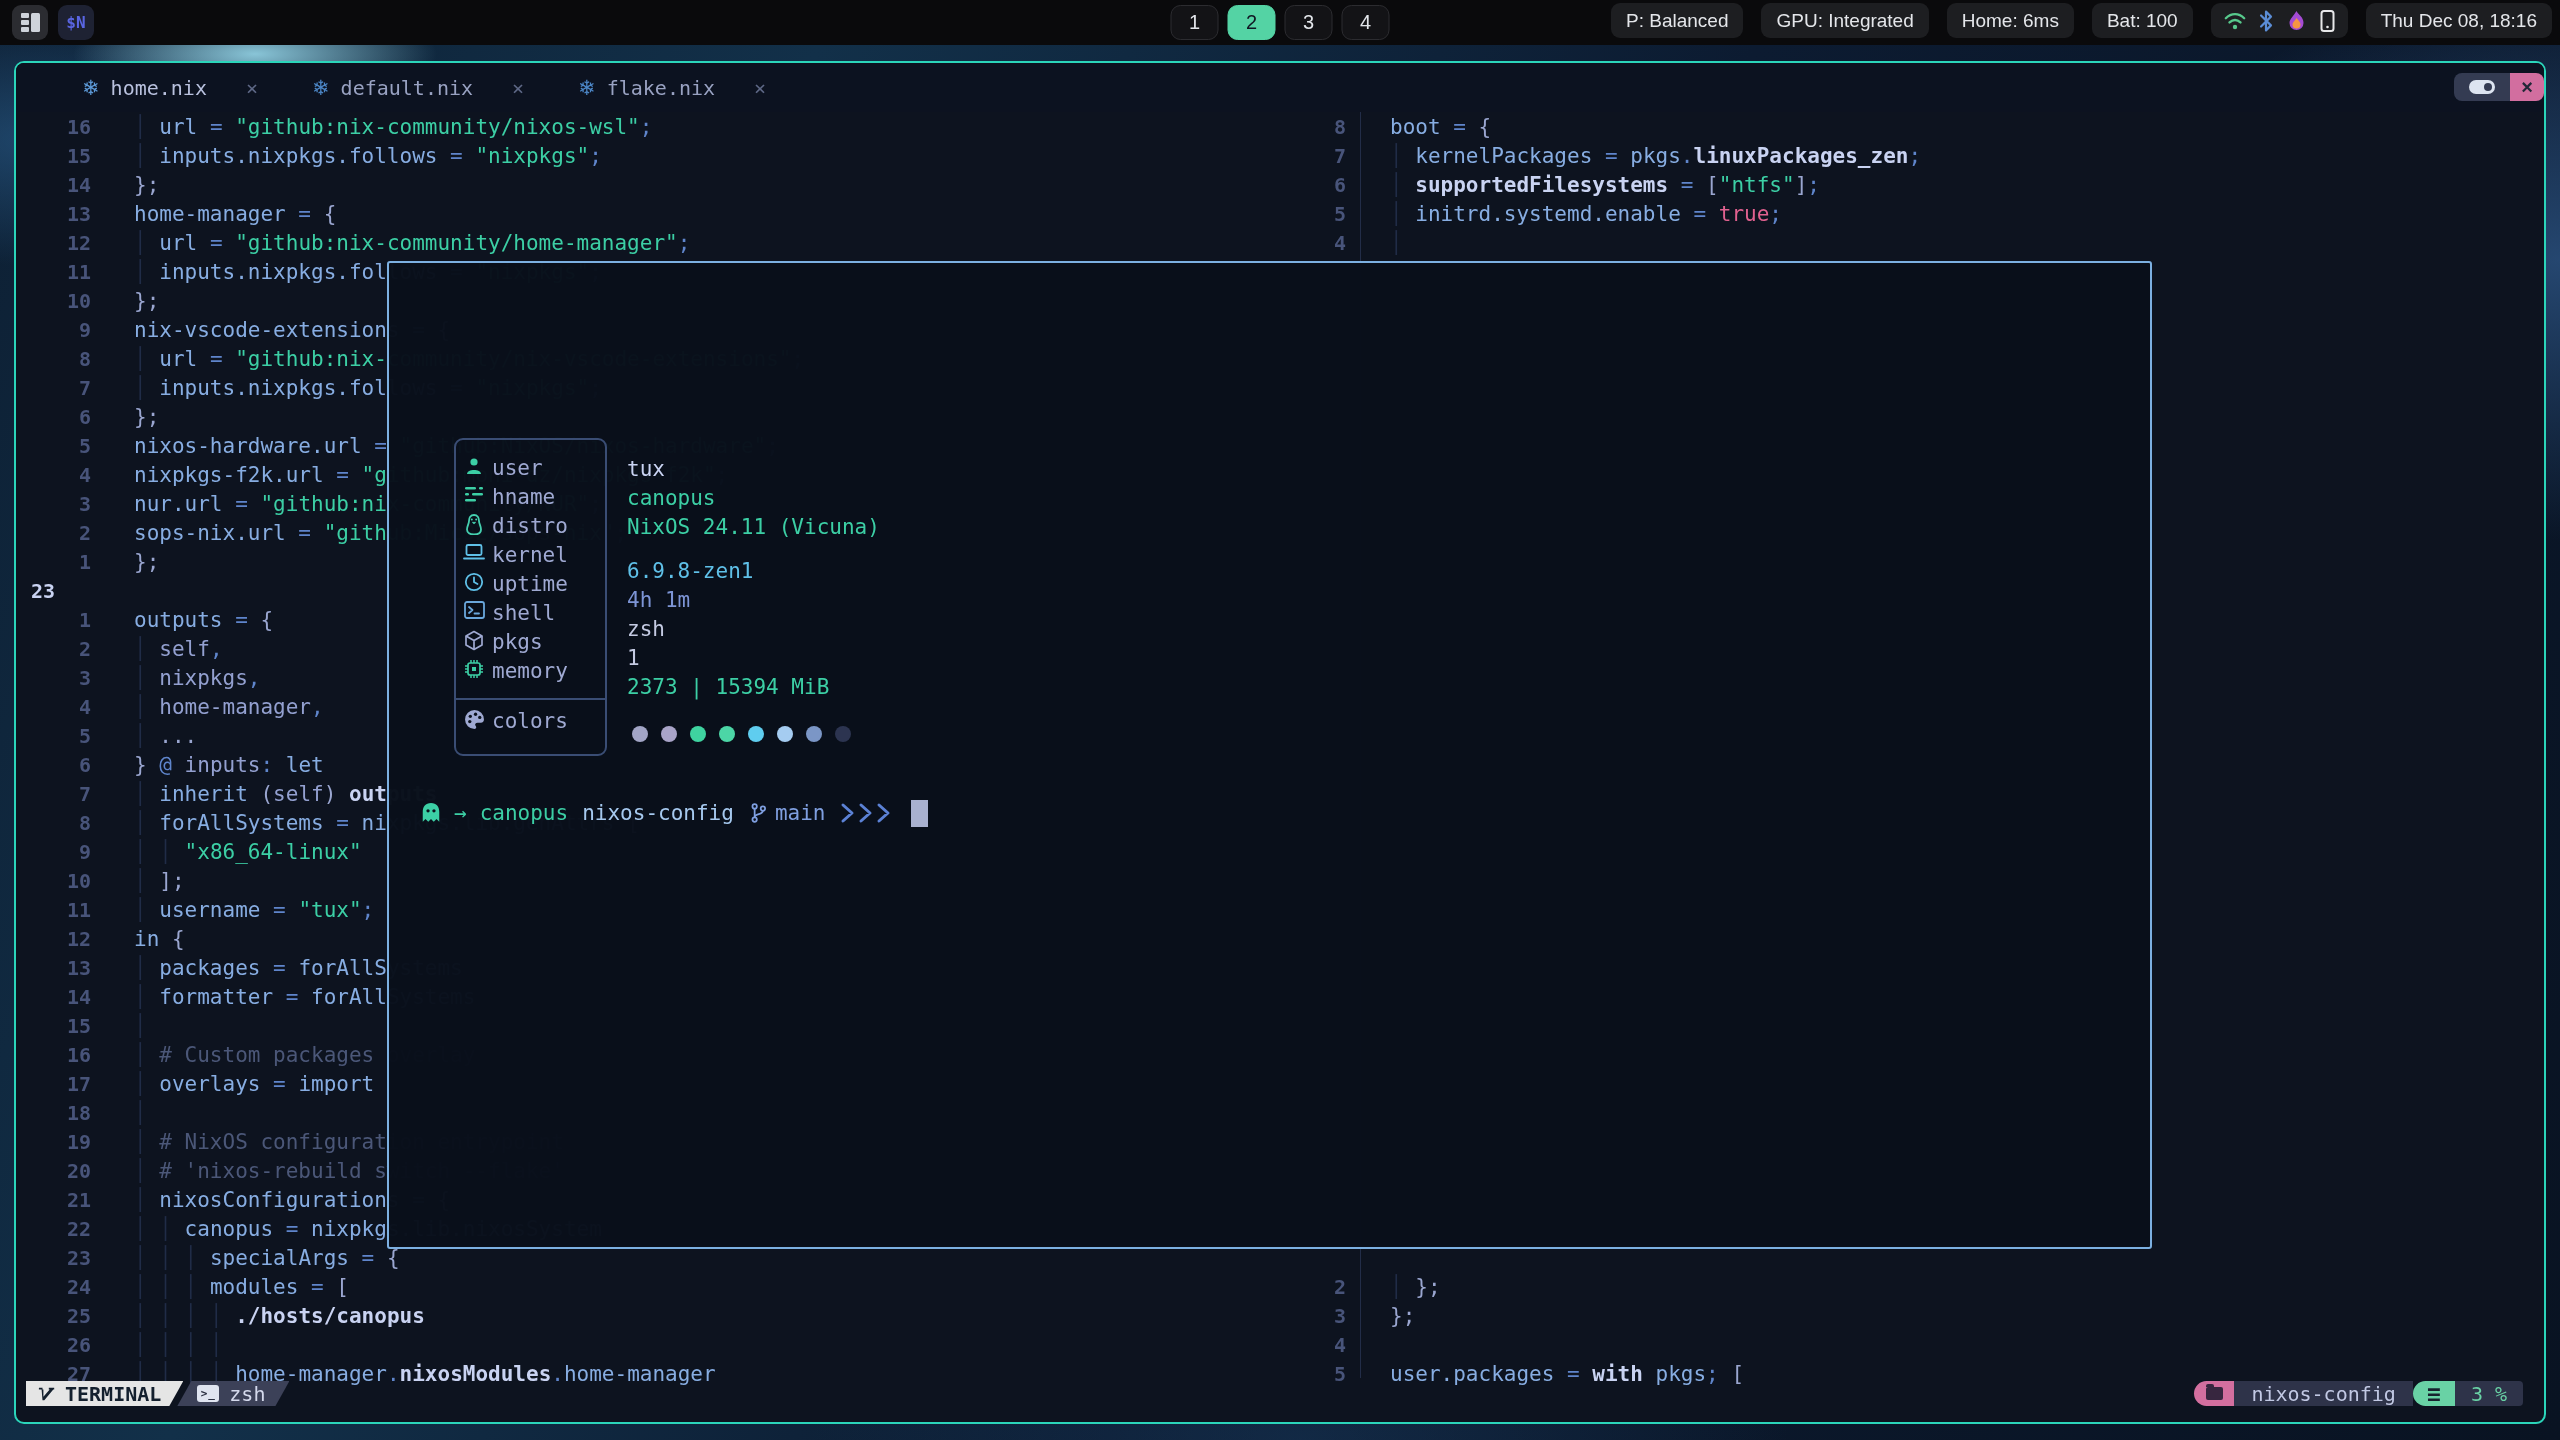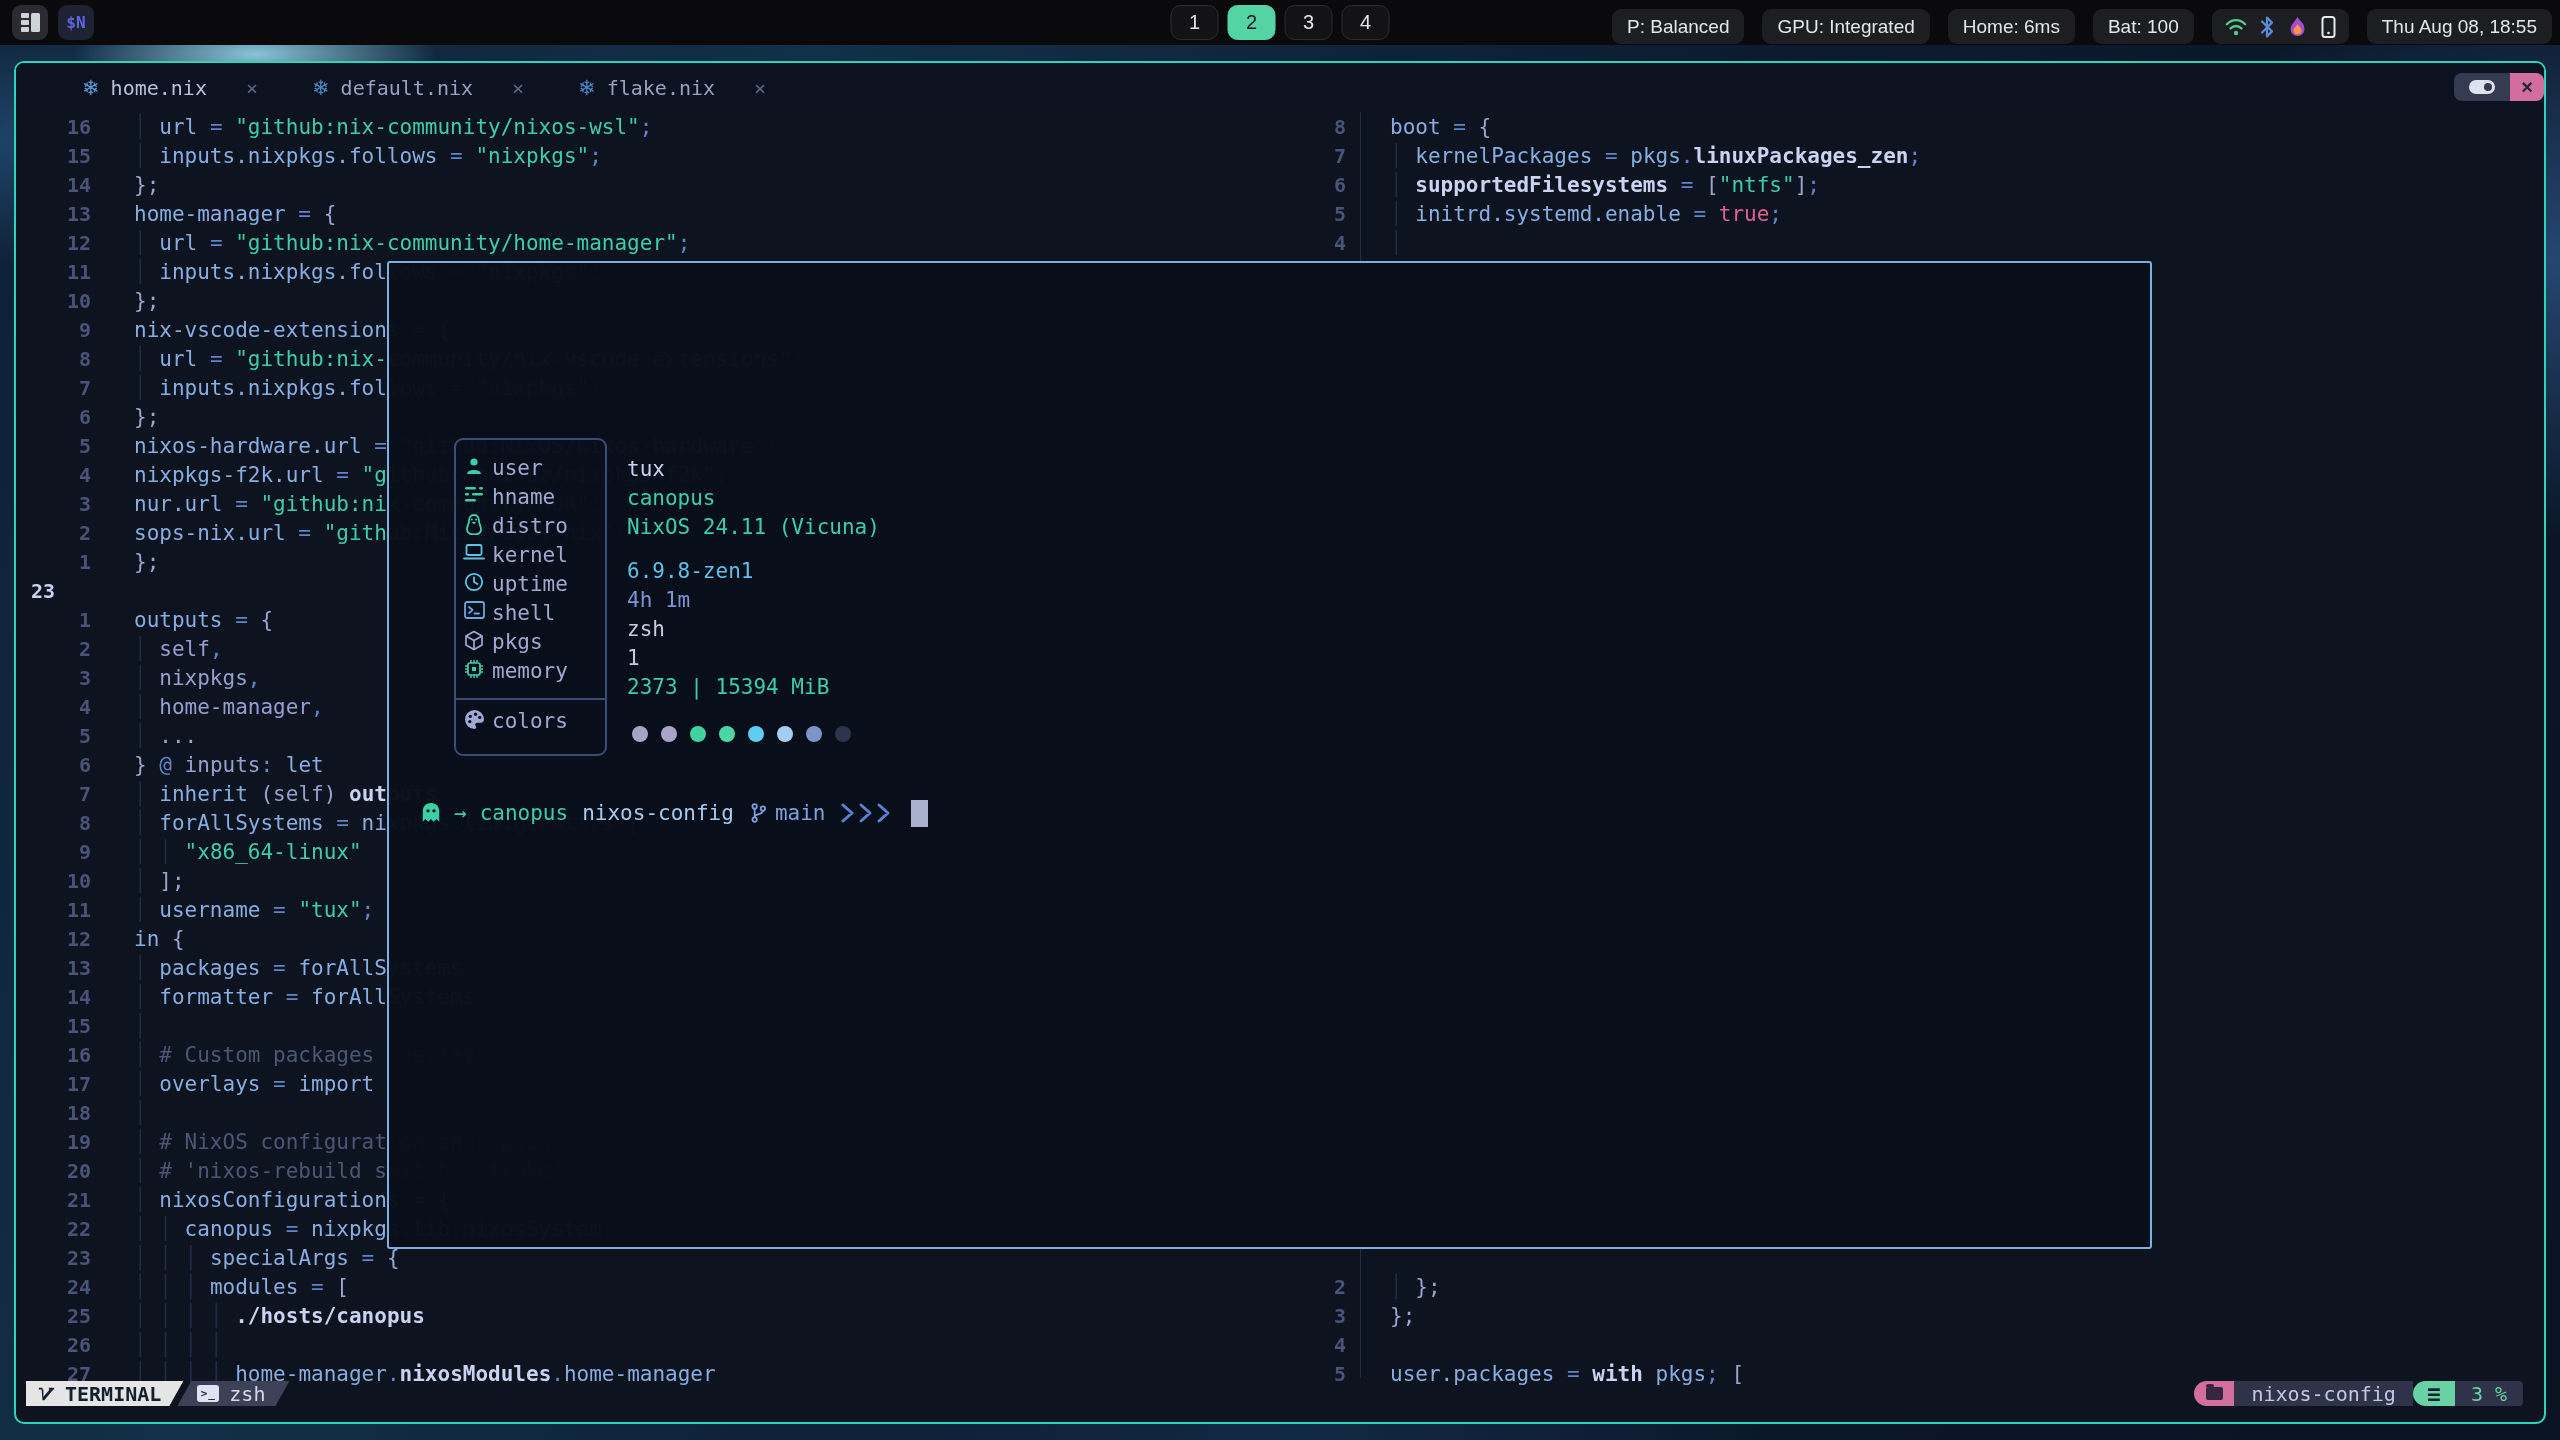--- a/index.html
+++ b/index.html
@@ -17,21 +17,21 @@
   
   #topbar { position:absolute; left:0; top:0; width:2560px; height:45px; background:#0a0a0c; }
   .tb-left { position:absolute; left:12px; top:5px; display:flex; gap:10px; }
   .tb-iconbtn { width:36px; height:35px; border-radius:9px; display:flex; align-items:center; justify-content:center; }
   #launcher { background:#2b2c31; }
   #nixbadge { background:#1e2233; color:#5a66e3; font-family:"DejaVu Sans Mono",monospace; font-size:16px; font-weight:bold; }
   .tb-center { position:absolute; left:50%; top:5px; transform:translateX(-50%); display:flex; gap:9px; }
   .ws { width:48px; height:35px; border-radius:10px; background:#131316; border:1px solid #2c2c30;
         color:#e2e5ea; font-size:20px; display:flex; align-items:center; justify-content:center; }
   .ws.active { background:#54d3a4; border-color:#54d3a4; color:#101723; }
-  .tb-right { position:absolute; right:8px; top:9px; display:flex; gap:18px; }
+  .tb-right { position:absolute; right:8px; top:3px; display:flex; gap:18px; }
   .pill { height:35px; background:#1d1e21; border-radius:9px; color:#e4e6ea; font-size:19px;
           display:flex; align-items:center; padding:0 15px; white-space:nowrap; }
   .pill.icons { gap:13px; padding:0 13px; }
 
   
   #window { position:absolute; left:14px; top:61px; width:2532px; height:1363px;
             background:#0d131f; border:2px solid #2bd5ba; border-radius:10px; overflow:hidden; }
   #tabbar { position:absolute; left:0; top:0; width:100%; height:49px; background:#0c1220; }
   #tabs { position:absolute; left:62px; top:0; height:49px; display:flex; gap:46px; align-items:center; }
   .tab { display:flex; align-items:center; gap:11px; height:49px; padding:0 4px; }
@@ -158,21 +158,21 @@
       <svg width="21" height="22" viewBox="0 0 20 22">
         <path d="M10 1 C12 5,17 7,17 13 A7 7 0 0 1 3 13 C3 9,7 6,10 1 Z" fill="#a44bd3"></path>
         <path d="M10 8 C11.3 10.4,14 11.5,14 14.6 A4 4 0 0 1 6 14.6 C6 12.3,8.4 10.8,10 8 Z" fill="#f59542"></path>
       </svg>
       <svg width="15" height="22" viewBox="0 0 14 22">
         <rect x="1" y="1" width="12" height="20" rx="2.5" stroke="#e8e8ea" stroke-width="2" fill="none"></rect>
         <circle cx="7" cy="17" r="1.3" fill="#e8e8ea"></circle>
       </svg>
     </div>
     <div class="pill">
-        <span>Thu Aug 08, 18:55</span>
+        <span>Thu Dec 08, 18:16</span>
       </div>
   </div>
 </div>
 
 <div id="window">
 
   <div id="tabbar">
     <div id="tabs">
         <div class="tab active">
           <span class="nixicon">❄</span>

